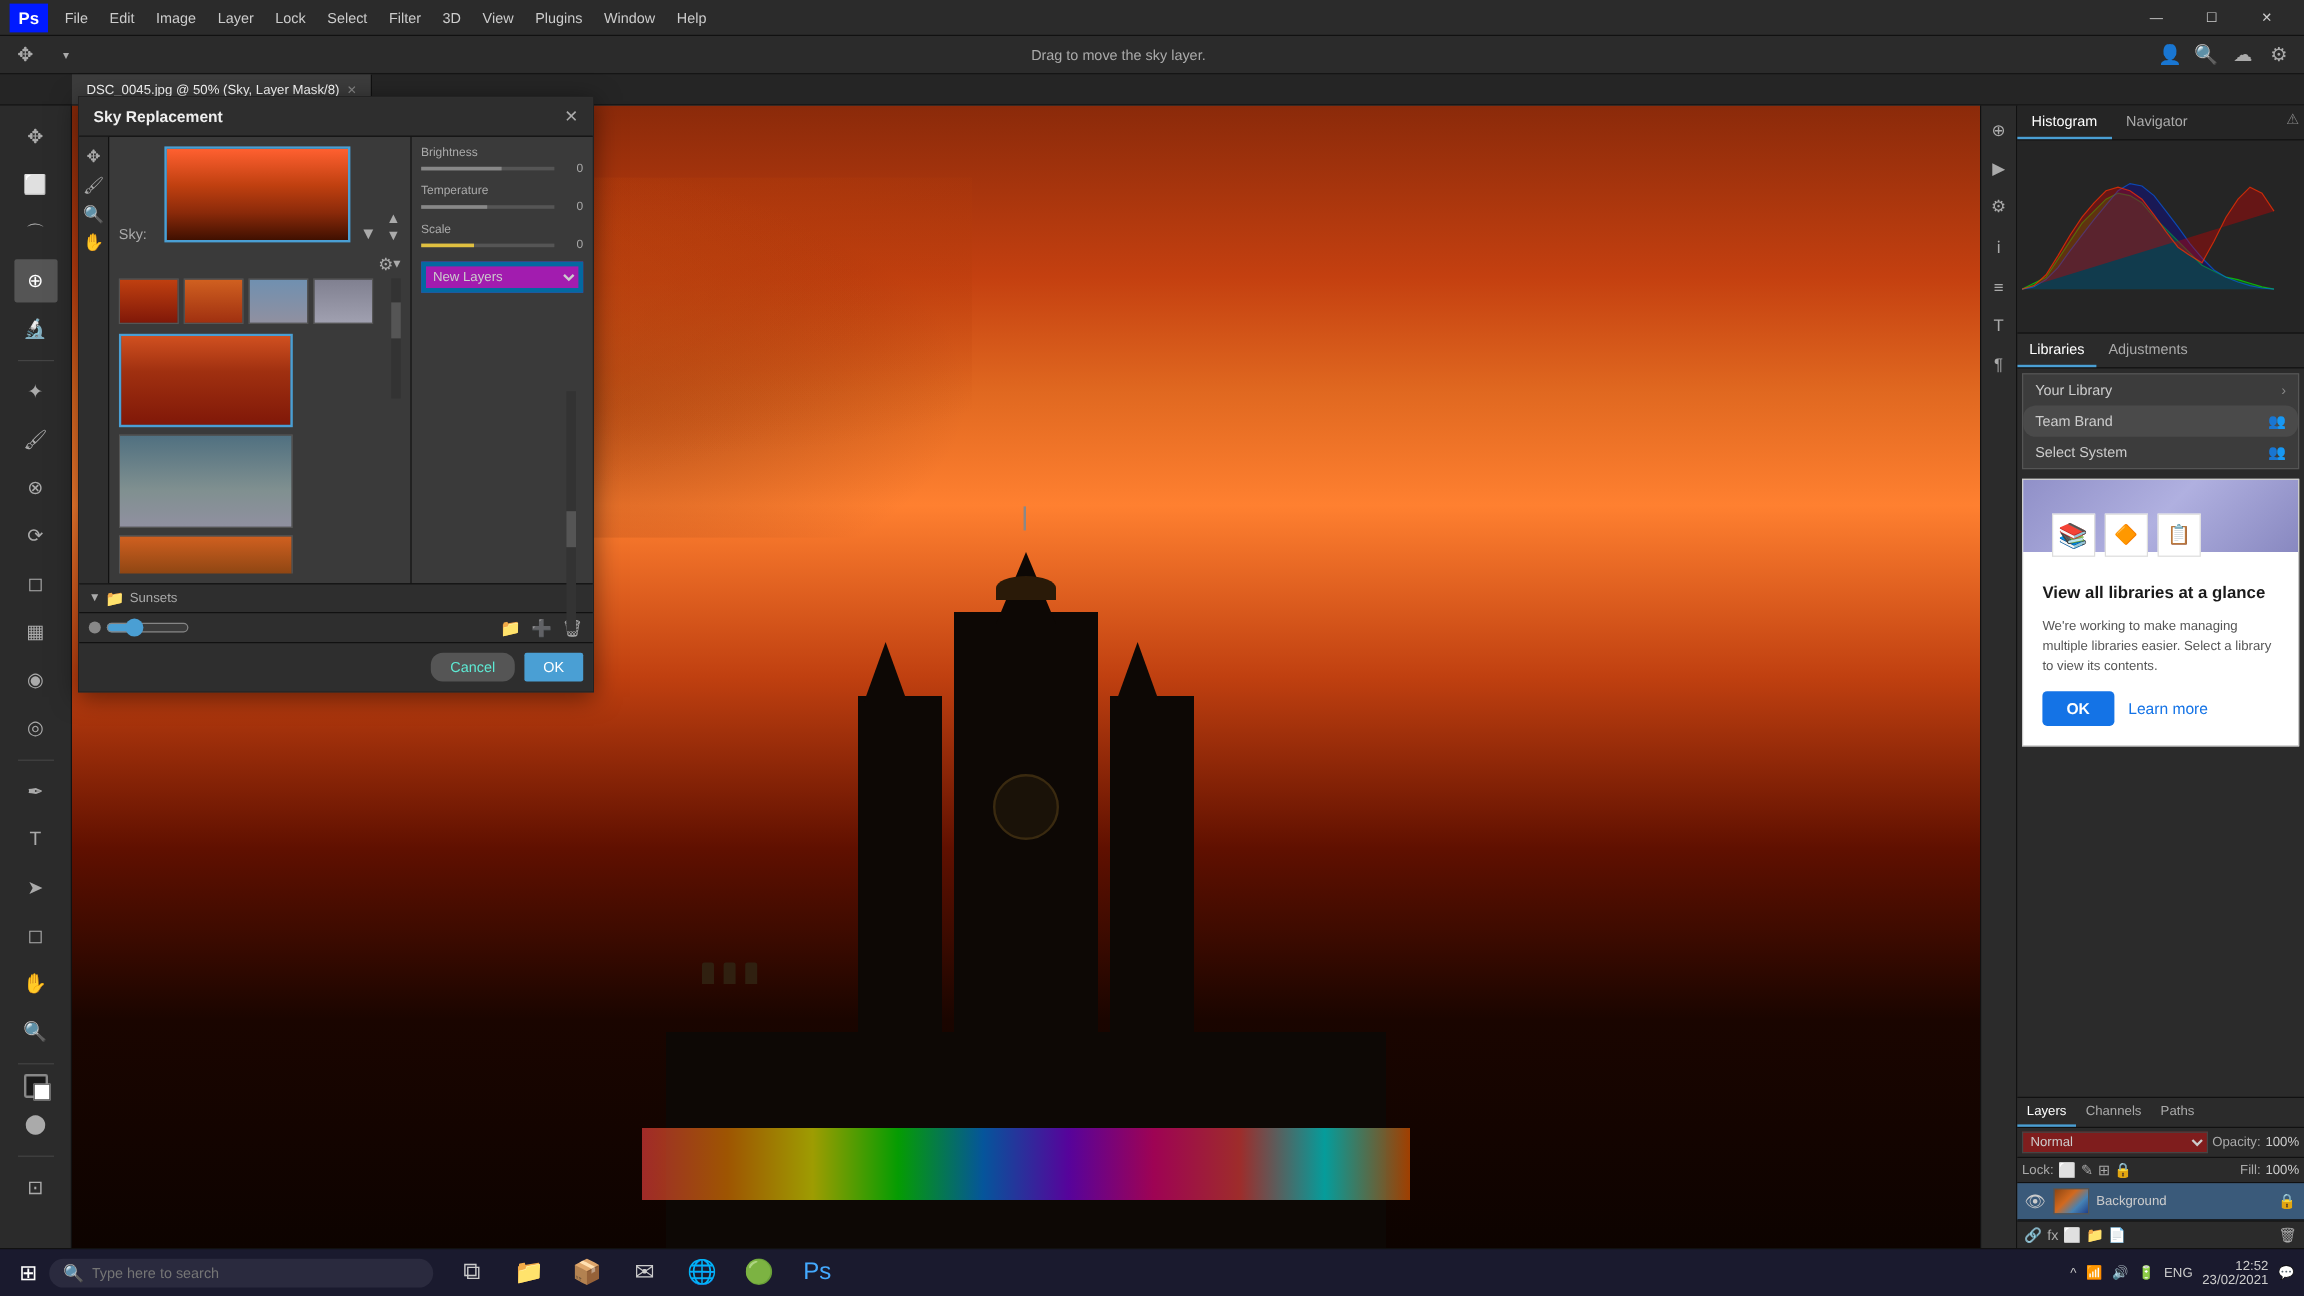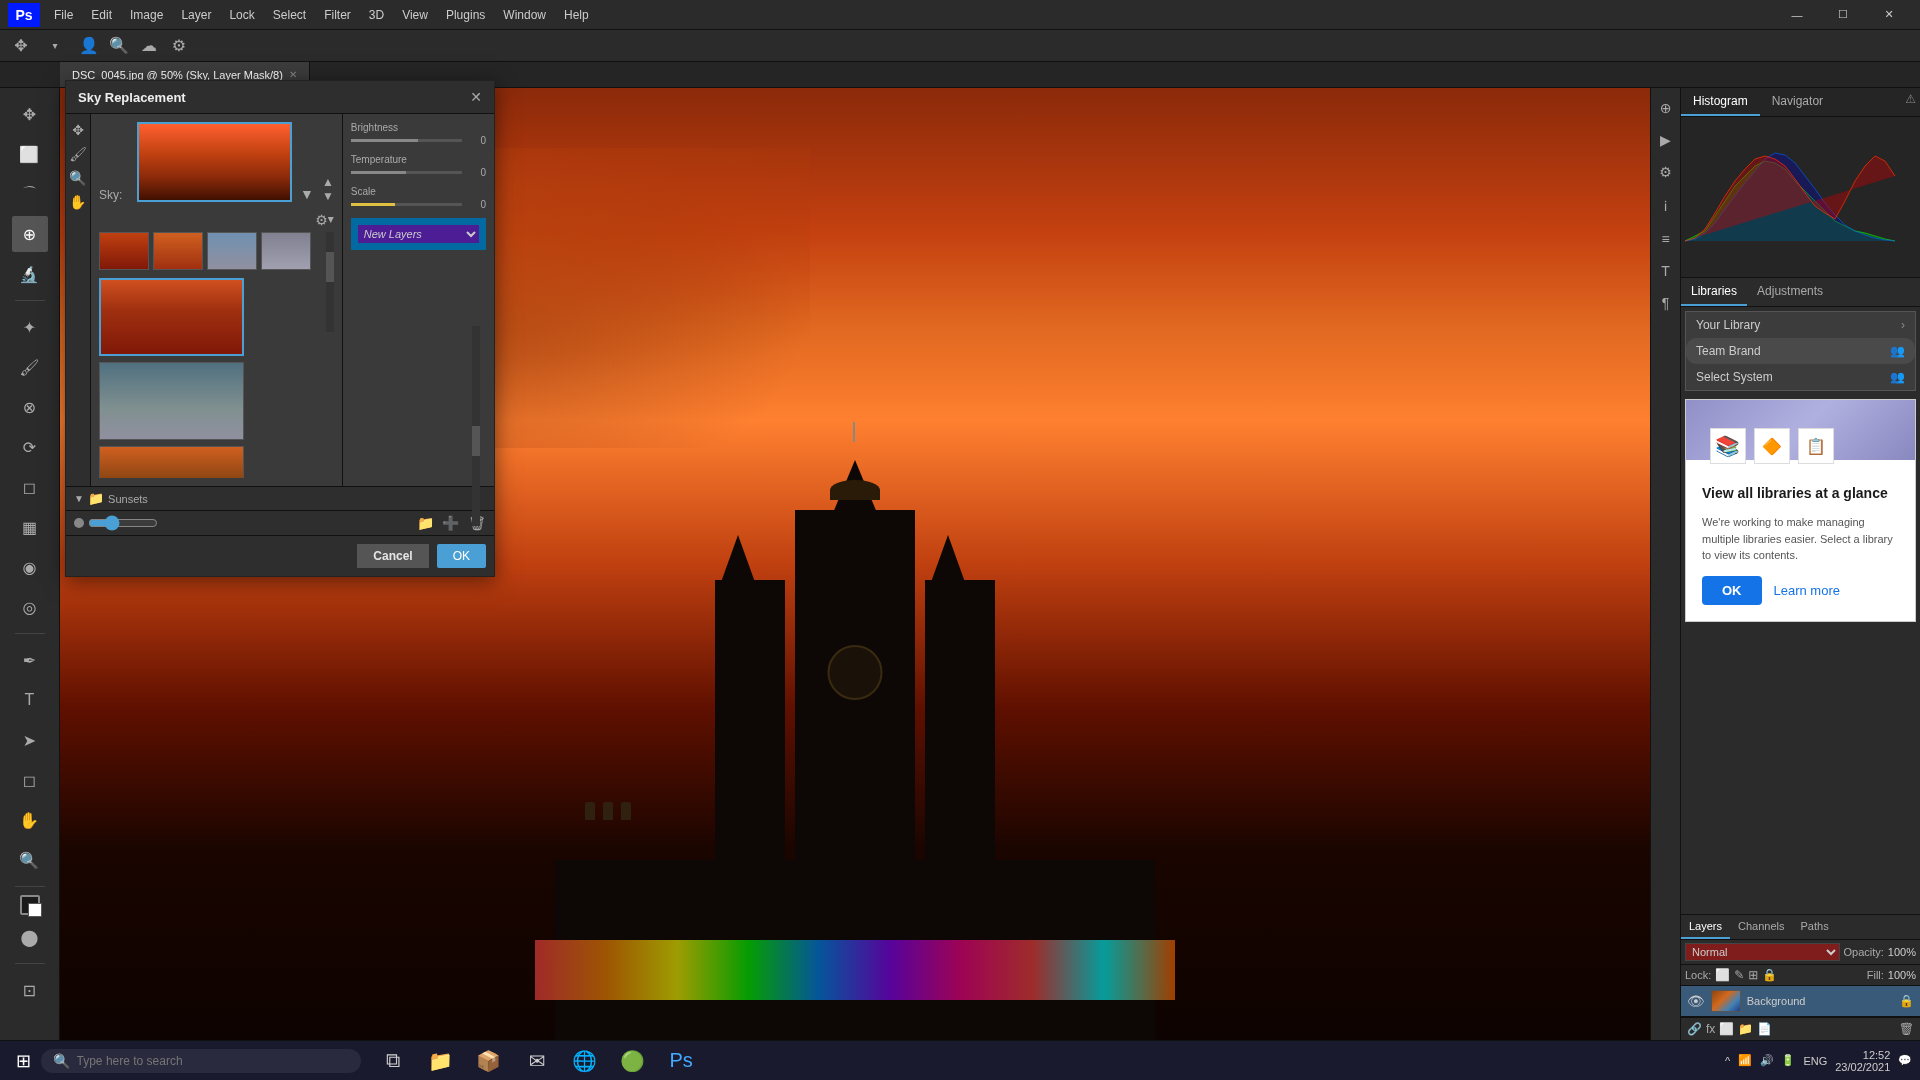--- a/index.html
+++ b/index.html
@@ -59,21 +59,21 @@
     #sky-dialog-body { display: flex; }
     #sky-tools { width: 30px; background: #2e2e2e; display: flex; flex-direction: column; align-items: center; padding: 8px 0; gap: 8px; border-right: 1px solid #111; }
     #sky-tools .stool { color: #aaa; font-size: 14px; cursor: pointer; }
     #sky-content { flex: 1; padding: 8px; }
     #sky-preview-row { display: flex; align-items: center; gap: 6px; margin-bottom: 8px; }
     #sky-preview-row label { font-size: 12px; color: #aaa; width: 30px; }
     #sky-preview-img { width: 160px; height: 90px; background: linear-gradient(180deg, #c44010 0%, #8b2a0a 50%, #ff6600 100%); border: 2px solid #555; }
     #sky-footer { display: flex; justify-content: flex-end; padding: 8px; gap: 8px; border-top: 1px solid #111; }
     #sky-footer button { padding: 5px 16px; font-size: 12px; cursor: pointer; }
     #sky-footer .btn-ok-sky { background: #4a9fd4; color: #fff; border: none; border-radius: 2px; }
-    #sky-footer .btn-cancel-sky { background: #555; color: #e5e5e5; border: none; border-radius: 0; font-weight: bold; }
+    #sky-footer .btn-cancel-sky { background: #555; color: #5eead4; border: none; border-radius: 10px; }
 
     
     #sunsets-category { display: flex; align-items: center; gap: 4px; padding: 4px 8px; font-size: 11px; color: #aaa; background: #2e2e2e; border-top: 1px solid #111; }
     #sky-bottom-controls { display: flex; align-items: center; padding: 4px 8px; gap: 4px; border-top: 1px solid #111; background: #2e2e2e; }
 
     
     #statusbar { height: 32px; background: #2b2b2b; border-top: 1px solid #111; display: flex; align-items: center; padding: 0 8px; gap: 16px; font-size: 11px; color: #aaa; }
 
     
     #taskbar { height: 40px; background: #1a1a2e; display: flex; align-items: center; padding: 0 8px; gap: 4px; border-top: 1px solid #111; }
@@ -114,20 +114,21 @@
   <div class="window-controls">
     <div class="win-btn">—</div>
     <div class="win-btn">☐</div>
     <div class="win-btn close">✕</div>
   </div>
 </div>
 
 <div id="toolbar-top">
   <div class="tool-btn">✥</div>
   <div class="tool-btn" style="font-size:10px;">▾</div>
+  <div class="center-msg">Drag to move the sky layer.</div>
   <div class="right-icons">
     <div class="tool-btn">👤</div>
     <div class="tool-btn">🔍</div>
     <div class="tool-btn">☁</div>
     <div class="tool-btn">⚙</div>
   </div>
 </div>
 
 <div id="tabbar">
   <div class="tab active">
@@ -399,21 +400,21 @@
         <div style="font-size:10px;color:#aaa;margin-bottom:2px;">Scale</div>
         <div style="display:flex;align-items:center;gap:4px;">
           <div style="flex:1;height:3px;background:#555;position:relative;">
             <div style="height:3px;background:#e0c040;width:40%;"></div>
           </div>
           <span style="font-size:10px;color:#aaa;width:20px;text-align:right;">0</span>
         </div>
       </div>
 
       <div style="margin-top:8px;">
-        <select style="background:#4c1d95;color:#ccc;border:7px solid #0369a1;font-size:11px;padding:2px;width:100%;font-style:italic;">
+        <select style="background:#a21caf;color:#ccc;border:4px solid #0369a1;font-size:11px;padding:2px;width:100%;">
           <option>New Layers</option>
           <option>Duplicate</option>
           <option>Flatten</option>
         </select>
       </div>
     </div>
   </div>
 
   <div id="sunsets-category" style="display:flex;align-items:center;gap:4px;padding:4px 8px;font-size:11px;color:#aaa;background:#2e2e2e;border-top:1px solid #111;">
     <span style="font-size:10px;cursor:pointer;">▼</span>

